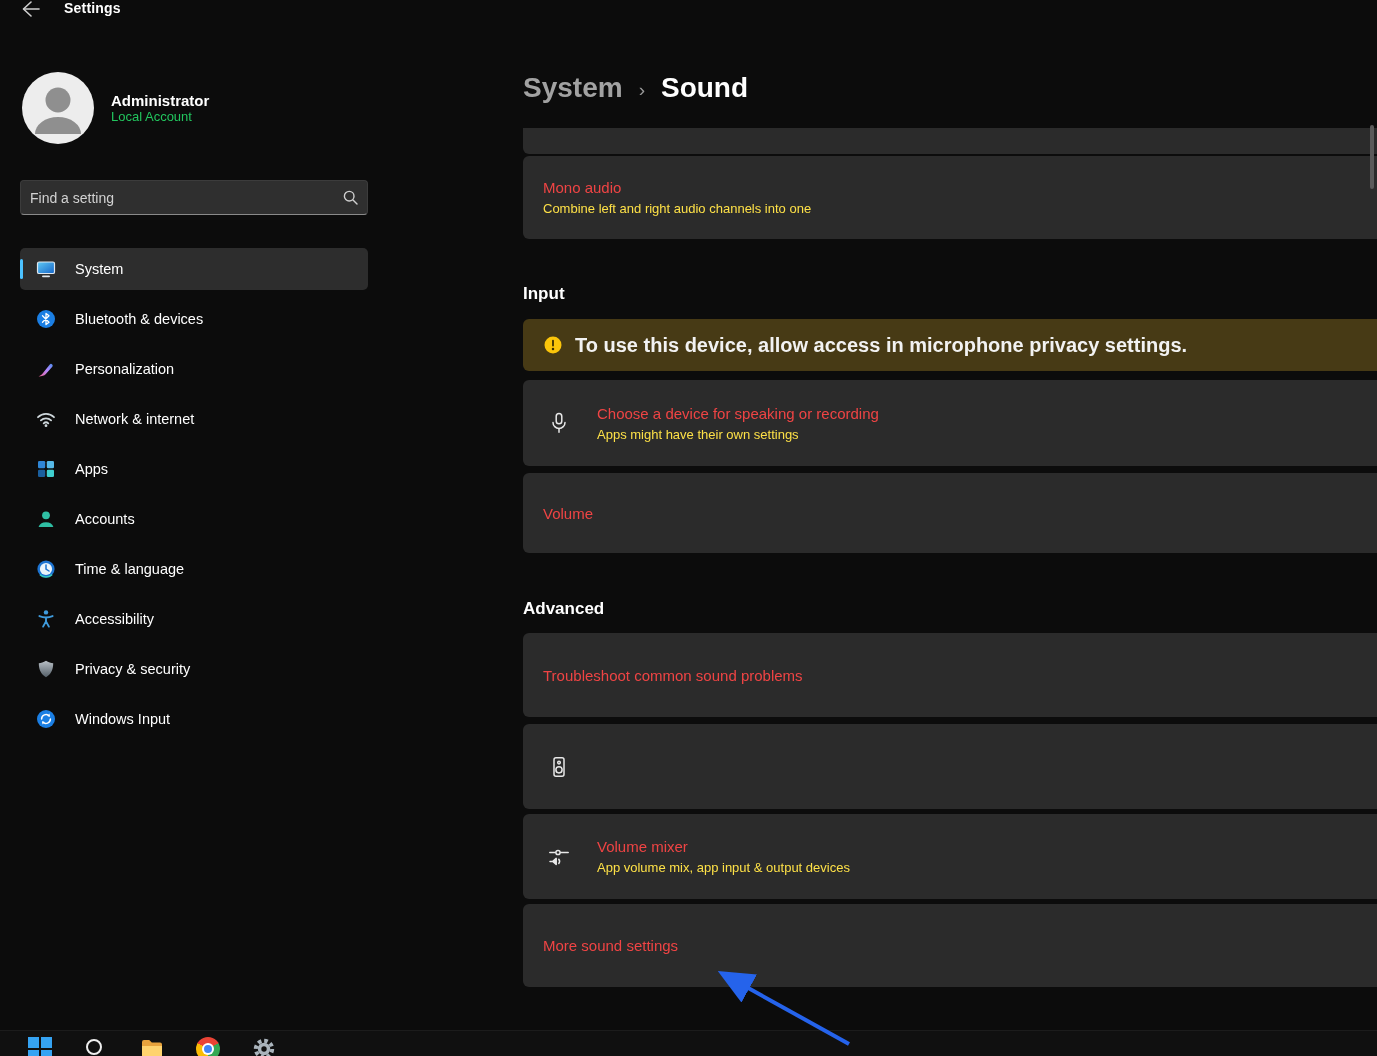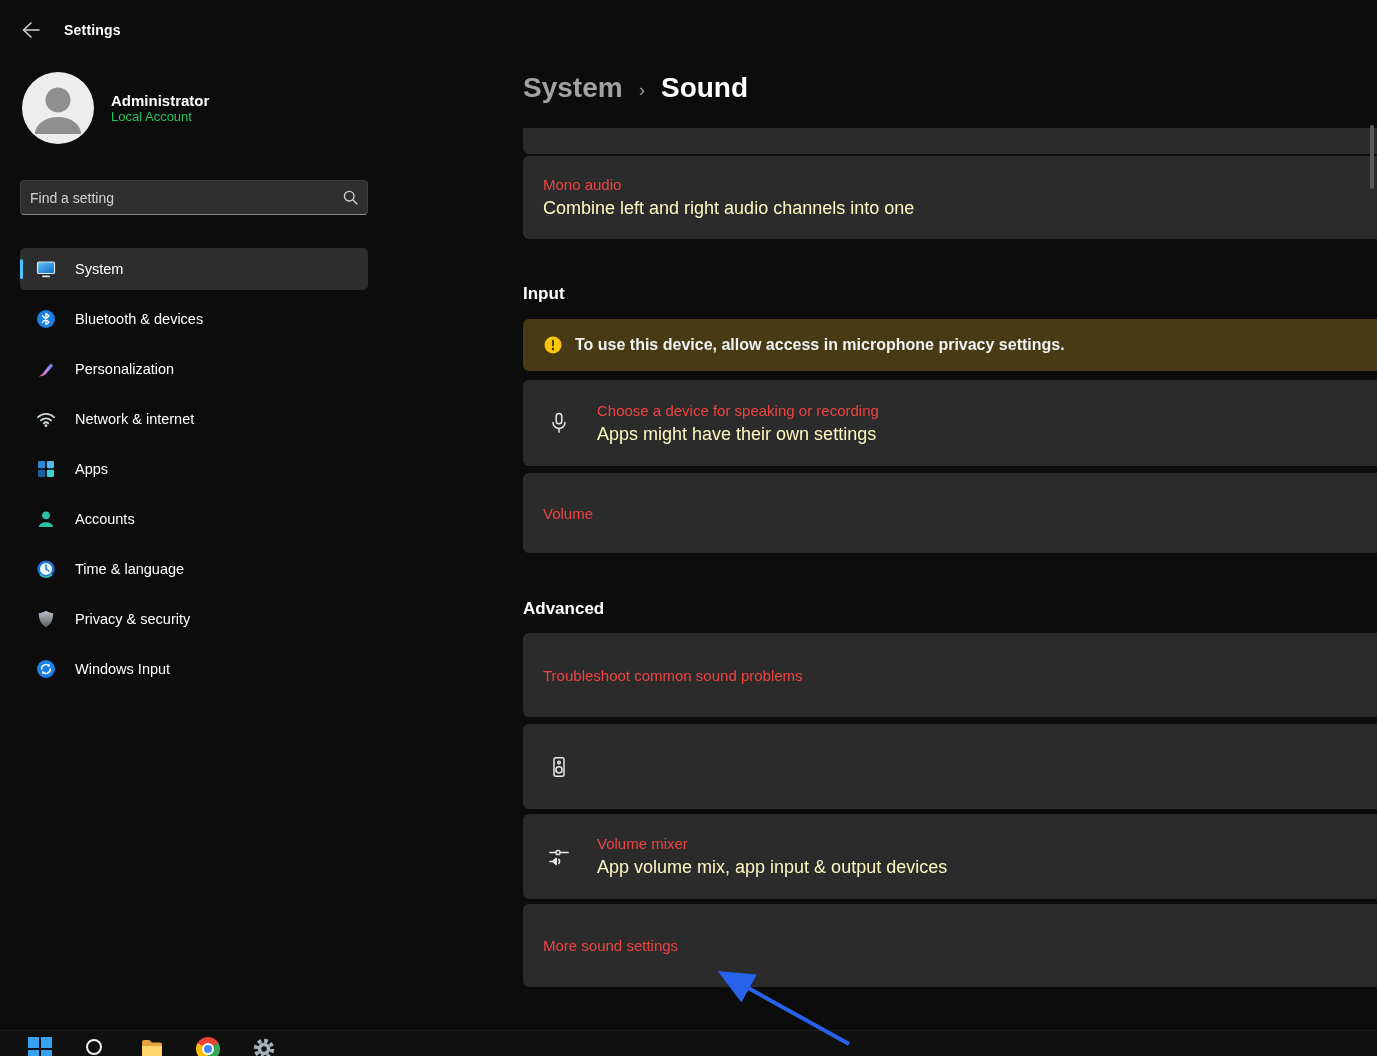--- a/index.html
+++ b/index.html
@@ -6,21 +6,21 @@
   html,body { width:1377px; height:1056px; overflow:hidden; }
   body {
     background:#0c0c0c;
     font-family:"Liberation Sans","DejaVu Sans",sans-serif;
     color:#ffffff;
     position:relative;
   }
   .screen { position:relative; width:1377px; height:1056px; overflow:hidden; }
 
   
-  .titlebar { position:absolute; top:0; left:0; height:60px; display:flex; align-items:center; padding-left:22px; gap:24px; }
+  .titlebar { position:absolute; top:0; left:0; height:60px; display:flex; padding-left:22px; gap:24px; }
   .back-btn { width:18px; height:18px; display:flex; align-items:center; justify-content:center; cursor:pointer; }
   .app-title { font-size:14px; font-weight:700; letter-spacing:.2px; }
 
   
   .profile { position:absolute; top:72px; left:22px; display:flex; align-items:center; gap:17px; }
   .avatar { width:72px; height:72px; border-radius:50%; background:#ededed; overflow:hidden; flex:0 0 72px; }
   .profile-name { font-size:15px; font-weight:700; }
   .profile-type { font-size:13px; color:#22c55e; }
 
   
@@ -41,26 +41,26 @@
   .breadcrumb { position:absolute; left:523px; top:72px; display:flex; align-items:center; gap:16px; font-size:28px; font-weight:700; }
   .crumb-parent { color:#a2a2a2; cursor:pointer; }
   .crumb-sep { color:#9a9a9a; font-size:19px; font-weight:400; padding-top:4px; }
   .crumb-current { color:#ffffff; }
 
   .content { position:absolute; left:523px; top:128px; width:862px; height:872px; overflow:hidden; }
   .card { background:#2b2b2b; border-radius:6px; display:flex; align-items:center; padding:0 20px; cursor:pointer; }
   .card.with-icon { padding-left:24px; }
   .card .icon24 { width:24px; height:24px; flex:0 0 24px; margin-right:26px; }
   .card-title { font-size:15px; color:#ef4444; }
-  .card-sub { font-size:18px; color:#fef9c3; margin-top:5px; }
+  .card-sub { font-size:13px; color:#fde047; margin-top:5px; }
   .card-sliver { height:26px; border-radius:0 0 6px 6px; margin-bottom:2px; background:#2b2b2b; }
   .card-mono { height:83px; }
   .section-heading { margin-top:45px; font-size:17px; font-weight:700; color:#ffffff; height:21px; }
   .warning-banner { margin-top:14px; height:52px; background:#473a15; border-radius:6px; display:flex; align-items:center; padding-left:21px; gap:13px; }
-  .warning-text { font-size:16px; font-weight:600; color:#f2f2f2; }
+  .warning-text { font-size:20px; font-weight:600; color:#f2f2f2; }
   .card-choose { margin-top:9px; height:86px; }
   .card-volume { margin-top:7px; height:80px; }
   .heading-advanced { margin-top:46px; }
   .card-troubleshoot { margin-top:13px; height:84px; }
   .card-alldevices { margin-top:7px; height:85px; }
   .card-mixer { margin-top:5px; height:85px; }
   .card-more { margin-top:5px; height:83px; }
 
   
   .scroll-thumb { position:absolute; left:1370px; top:125px; width:4px; height:64px; background:#5a5a5a; border-radius:2px; cursor:pointer; z-index:30; }
@@ -187,20 +187,29 @@
     <div class="nav-item">
       <svg class="nav-icon" viewBox="0 0 20 20">
         <circle cx="10" cy="10" r="8.6" fill="#1d74d2"></circle>
         <circle cx="10" cy="10" r="6.1" fill="#eaf4fb"></circle>
         <path d="M10 5.9 V10 L13 12" stroke="#1d74d2" stroke-width="1.5" fill="none" stroke-linecap="round"></path>
         <path d="M4 15.6 a8.6 8.6 0 0 0 12 0" stroke="#35c6c0" stroke-width="1.6" fill="none"></path>
       </svg>
       <span>Time &amp; language</span>
     </div>
 
+    <div class="nav-item">
+      <svg class="nav-icon" viewBox="0 0 20 20" fill="none" stroke="#3f9bdc" stroke-width="1.9" stroke-linecap="round">
+        <circle cx="10" cy="3.4" r="2.2" fill="#3f9bdc" stroke="none"></circle>
+        <path d="M3.4 7.1 C7.9 9 12.1 9 16.6 7.1"></path>
+        <path d="M10 8.7 V12.4"></path>
+        <path d="M10 12.4 L7.1 17.6 M10 12.4 L12.9 17.6"></path>
+      </svg>
+      <span>Accessibility</span>
+    </div>
 
     <div class="nav-item">
       <svg class="nav-icon" viewBox="0 0 20 20">
         <defs>
             <linearGradient id="shg" x1="0" y1="0" x2="0" y2="1">
               <stop offset="0" stop-color="#b9c0c6"></stop>
               <stop offset="1" stop-color="#545f68"></stop>
             </linearGradient>
           </defs>
         <path d="M10 1.8 C12.5 3.3 15 4 17.2 4.2 C17.2 10.5 15 15.4 10 18.2 C5 15.4 2.8 10.5 2.8 4.2 C5 4 7.5 3.3 10 1.8 Z" fill="url(#shg)"></path>

